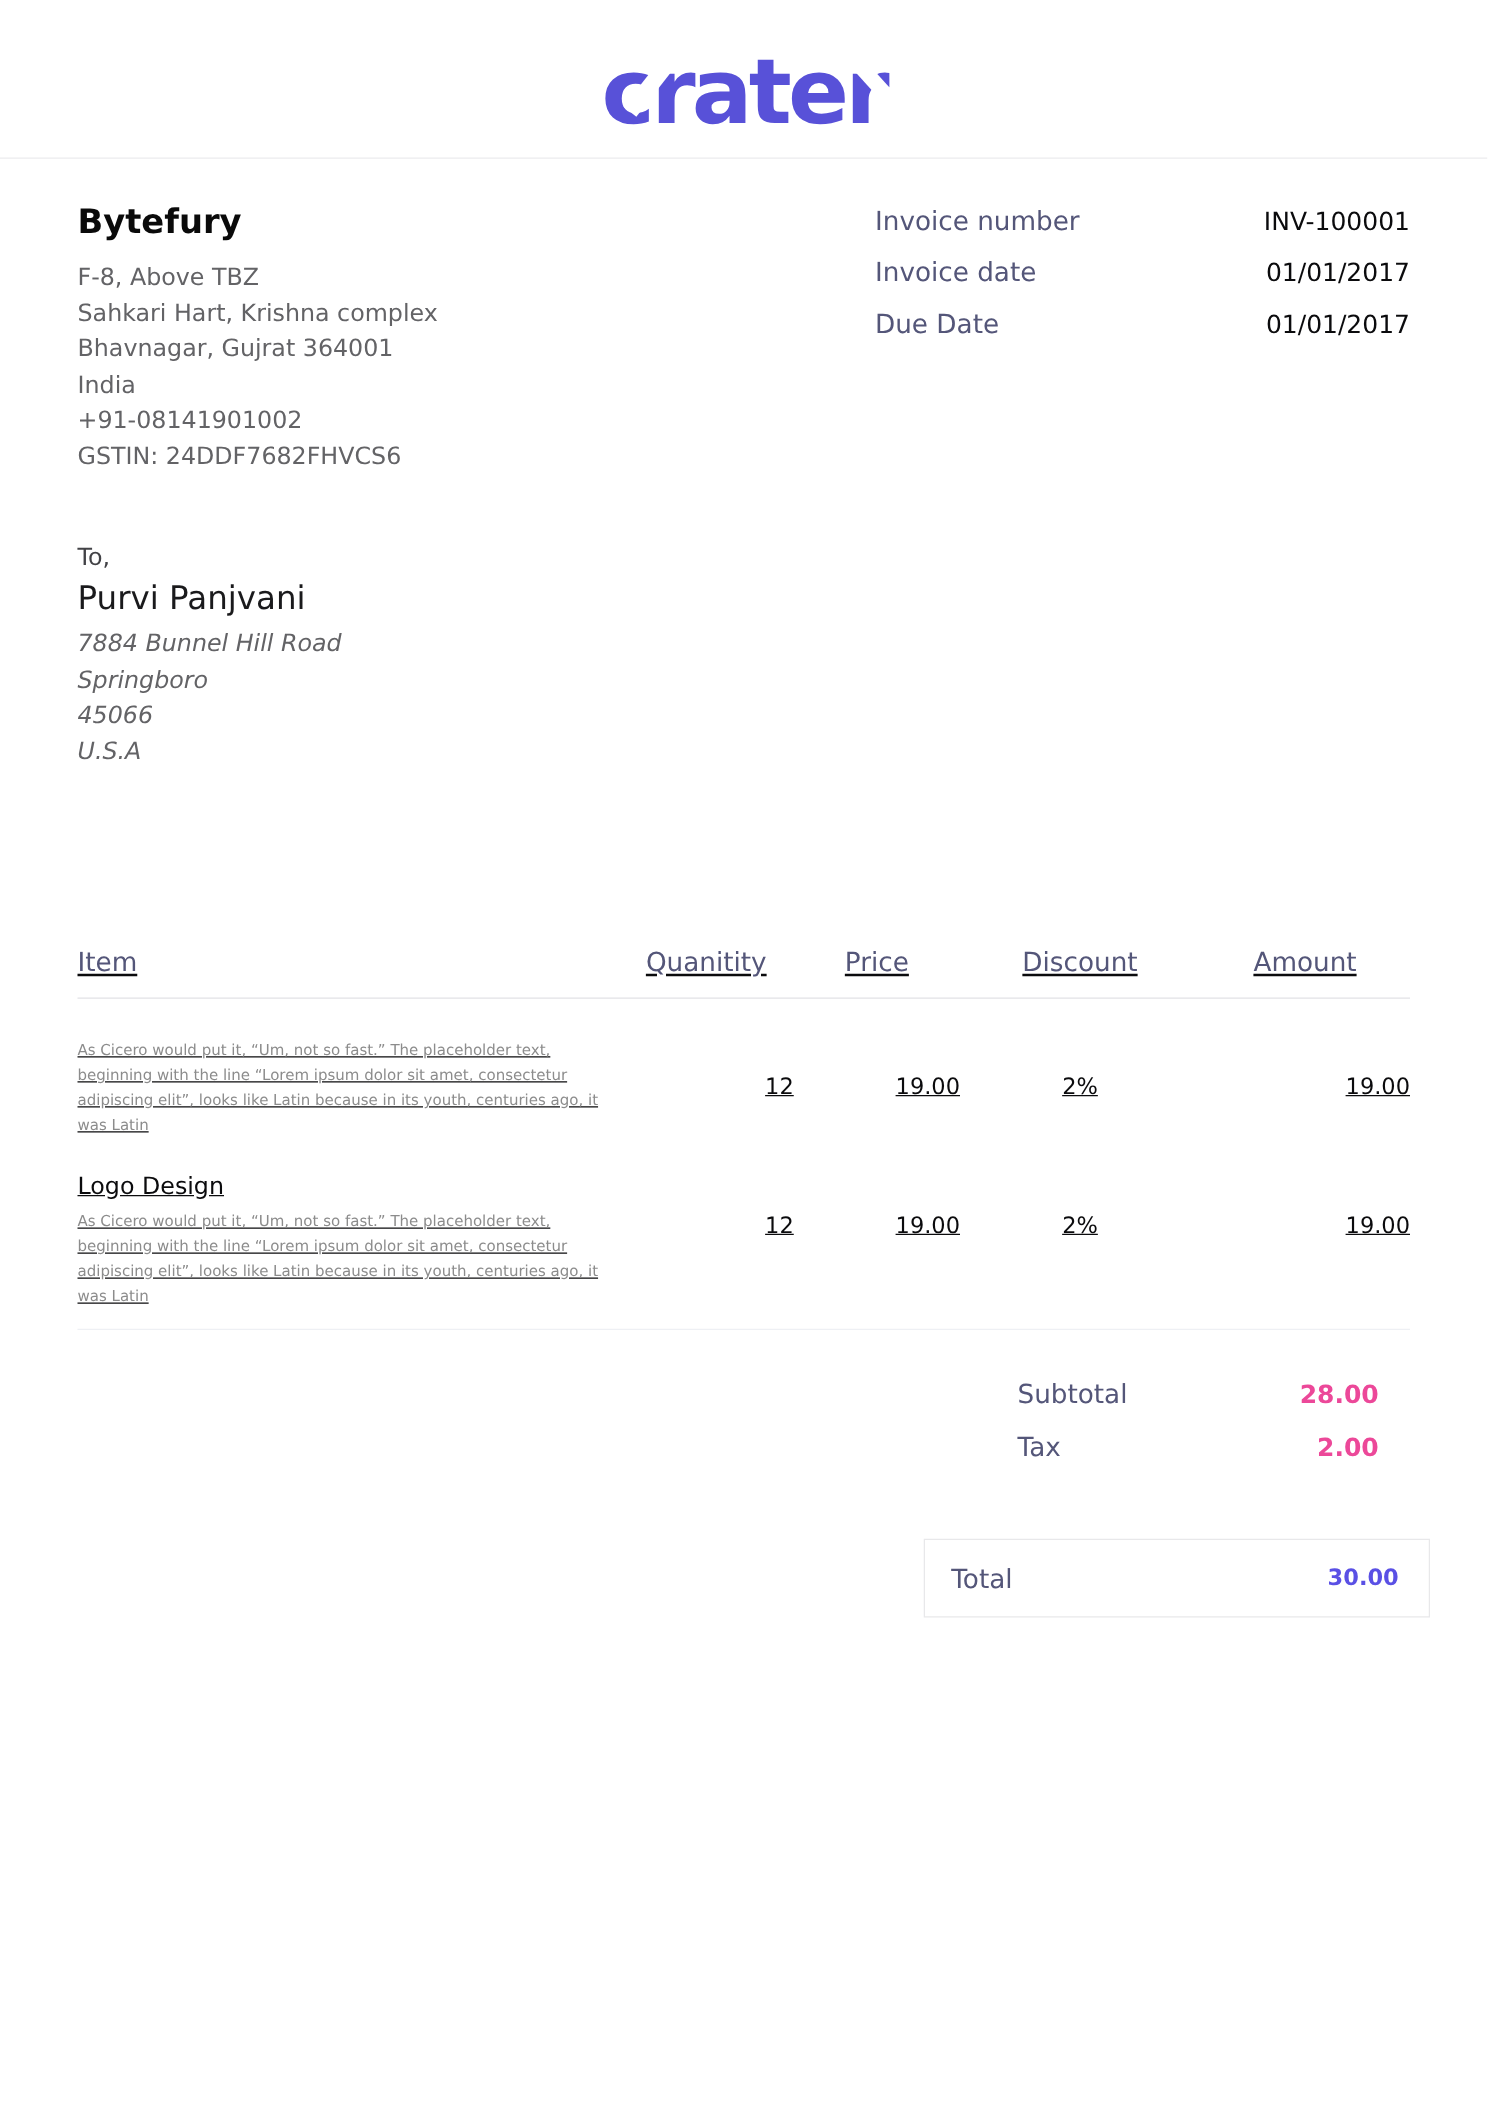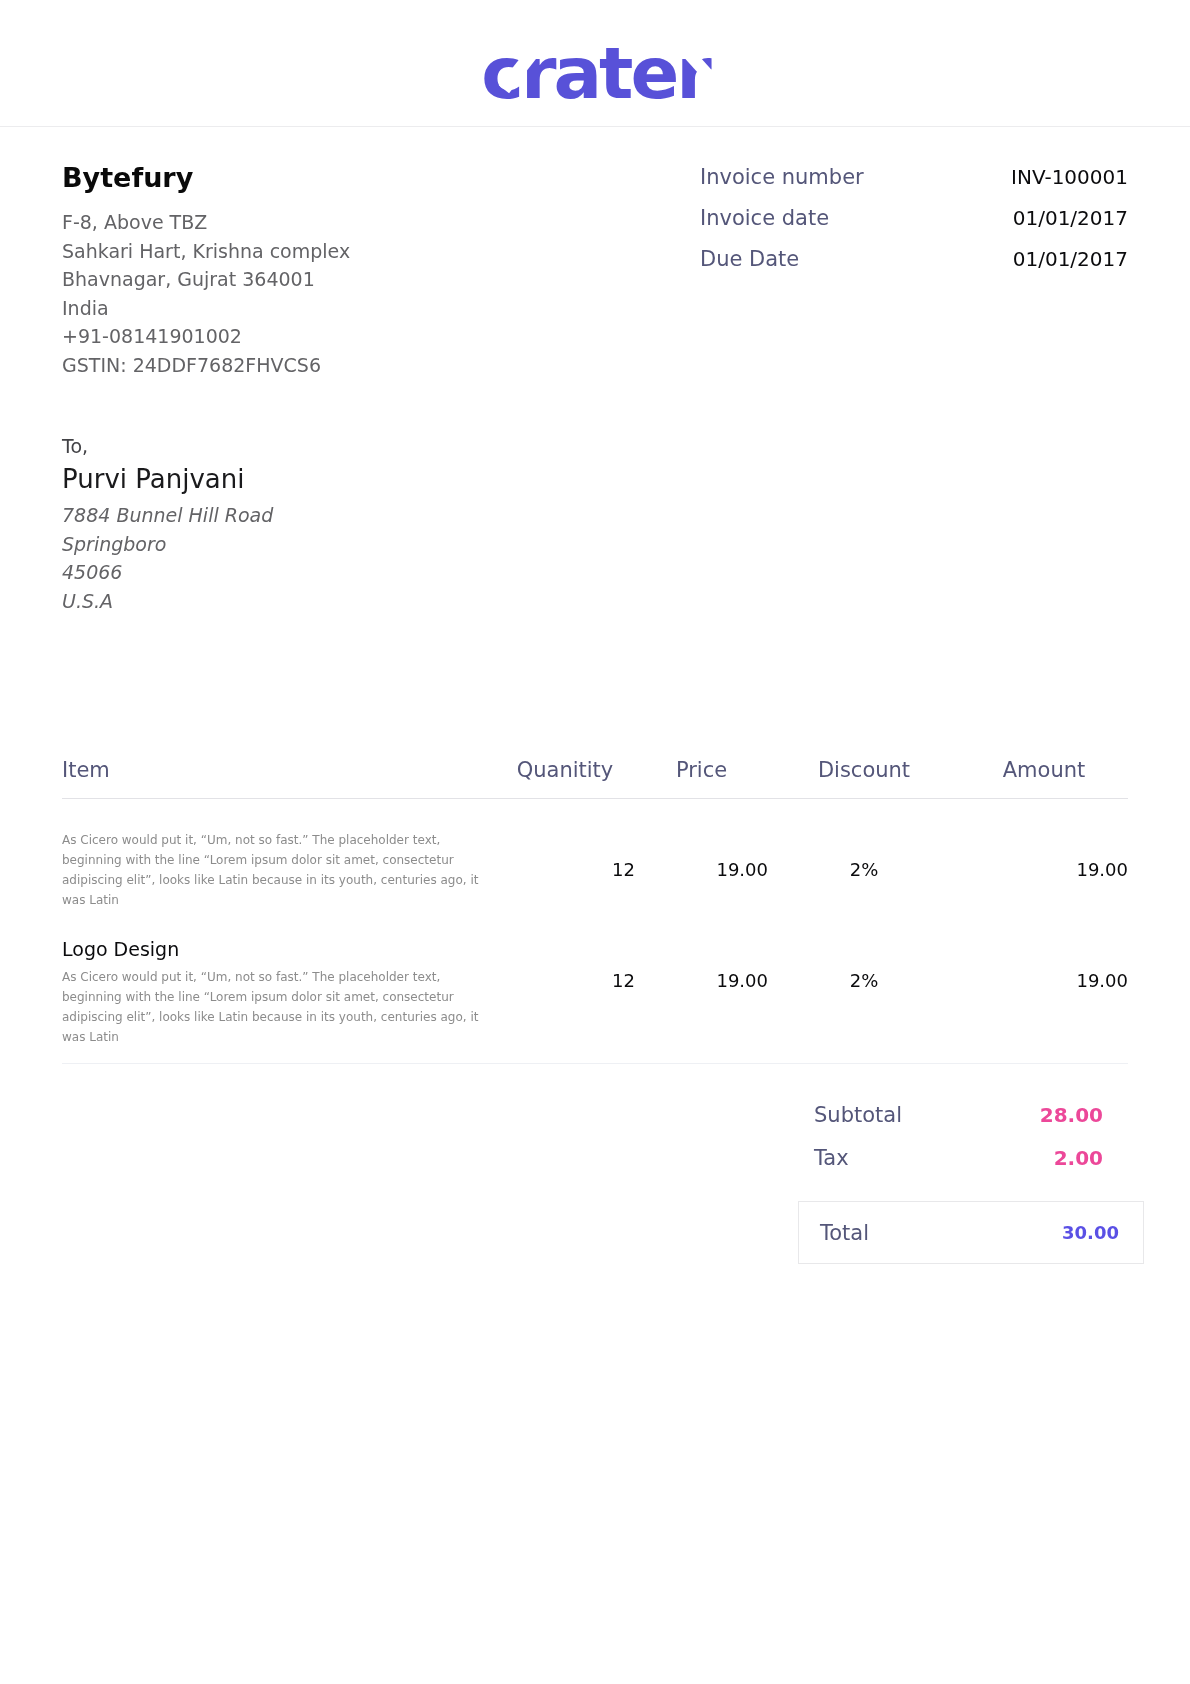--- a/index.html
+++ b/index.html
@@ -37,43 +37,43 @@
   .meta-value { font-size:20px; color:#0b0b0d; line-height:26px; text-align:right; }
 
   
   .bill-to { margin-top:54px; }
   .to-prefix { font-size:19px; color:#424246; line-height:26px; }
   .customer-name { font-size:26px; color:#1a1a1c; line-height:36px; margin-top:2px; }
   .customer-address { margin-top:4px;font-style:italic; }
 
   
   .items { margin-top:142px; }
-  .tbl-grid { display:grid; grid-template-columns:1fr 140px 133px 192px 168px; width:100%; }
+  .tbl-grid { display:grid; grid-template-columns:1fr 140px 133px 192px 168px; width:100%;text-decoration:underline; }
   .tbl-head { border-bottom:1px solid #e2e2e6; padding-bottom:15px; }
   .th { font-size:21px; color:#545679; line-height:26px; }
   .th.num { text-align:center; }
   .item-row { padding-top:26px; }
   .item-name { font-size:19px; color:#0b0b0d; line-height:26px; }
   .item-desc {
     margin-top:5px; max-width:462px;
     font-size:12px; line-height:20px; color:#8c8c8c;
   }
   .cell-num { font-size:18px; color:#0b0b0d; padding-top:34px; text-align:right; }
   .cell-num.center { text-align:center; }
   .rule-items { border:none; border-top:1px solid #eef0f4; margin-top:16px; }
 
   
-  .totals { display:flex; flex-direction:column; align-items:flex-end; margin-top:38px; }
+  .totals { display:flex; flex-direction:column; align-items:flex-end; margin-top:38px;gap:30px; }
   .totals-rows { width:335px; }
   .t-row { display:flex; justify-content:space-between; align-items:center;
            padding:0 25px 0 21px; margin-bottom:17px; }
   .t-label { font-size:21px; color:#545679; line-height:26px; }
   .t-value { font-size:20px; font-weight:bold; color:#ec4899; }
   .total-box {
-    width:346px; height:63px; margin-top:13px; margin-right:-16px;
+    width:405px; height:63px; margin-top:13px; margin-right:-16px;
     border:1px solid #e8e8ea;
     display:flex; justify-content:space-between; align-items:center;
     padding:0 24px 0 21px;
   }
   .total-label { font-size:21px; color:#545679; }
   .total-value { font-size:18px; font-weight:bold; color:#5a50e5; }
 </style>
 </head>
 <body>
 

